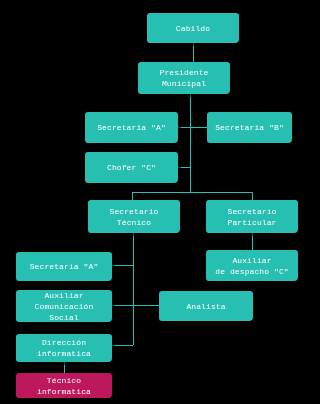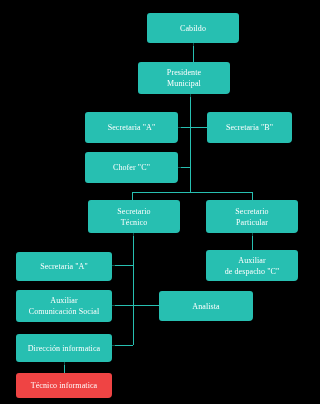--- a/index.html
+++ b/index.html
@@ -6,21 +6,21 @@
     margin: 0;
     padding: 0;
     background: #000000;
   }
   #org-chart {
     position: relative;
     width: 308px;
     height: 404px;
     background: #000000;
     overflow: hidden;
-    font-family: Liberation Serif, serif;
+    font-family: Liberation Mono, monospace;
   }
   .node {
     position: absolute;
     background: #27bfb1;
     color: #ffffff;
     font-size: 8px;
     line-height: 11px;
     display: flex;
     align-items: center;
     justify-content: center;
@@ -96,16 +96,16 @@
     <div class="node" style="left: 16px; top: 290px; width: 96px; height: 32px; background: rgb(39, 191, 177); color: rgb(255, 255, 255);">
       <span>Auxiliar
 Comunicación Social</span>
     </div>
     <div class="node" style="left: 159px; top: 291px; width: 94px; height: 30px; background: rgb(39, 191, 177); color: rgb(255, 255, 255);">
       <span>Analista</span>
     </div>
     <div class="node" style="left: 16px; top: 334px; width: 96px; height: 28px; background: rgb(39, 191, 177); color: rgb(255, 255, 255);">
       <span>Dirección informatica</span>
     </div>
-    <div class="node" style="left: 16px; top: 373px; width: 96px; height: 25px; background: #ef4444; color: rgb(255, 255, 255);">
+    <div class="node" style="left: 16px; top: 373px; width: 96px; height: 25px; background: #be185d; color: rgb(255, 255, 255);">
       <span>Técnico informatica</span>
     </div>
   </div>
 
 </body></html>

